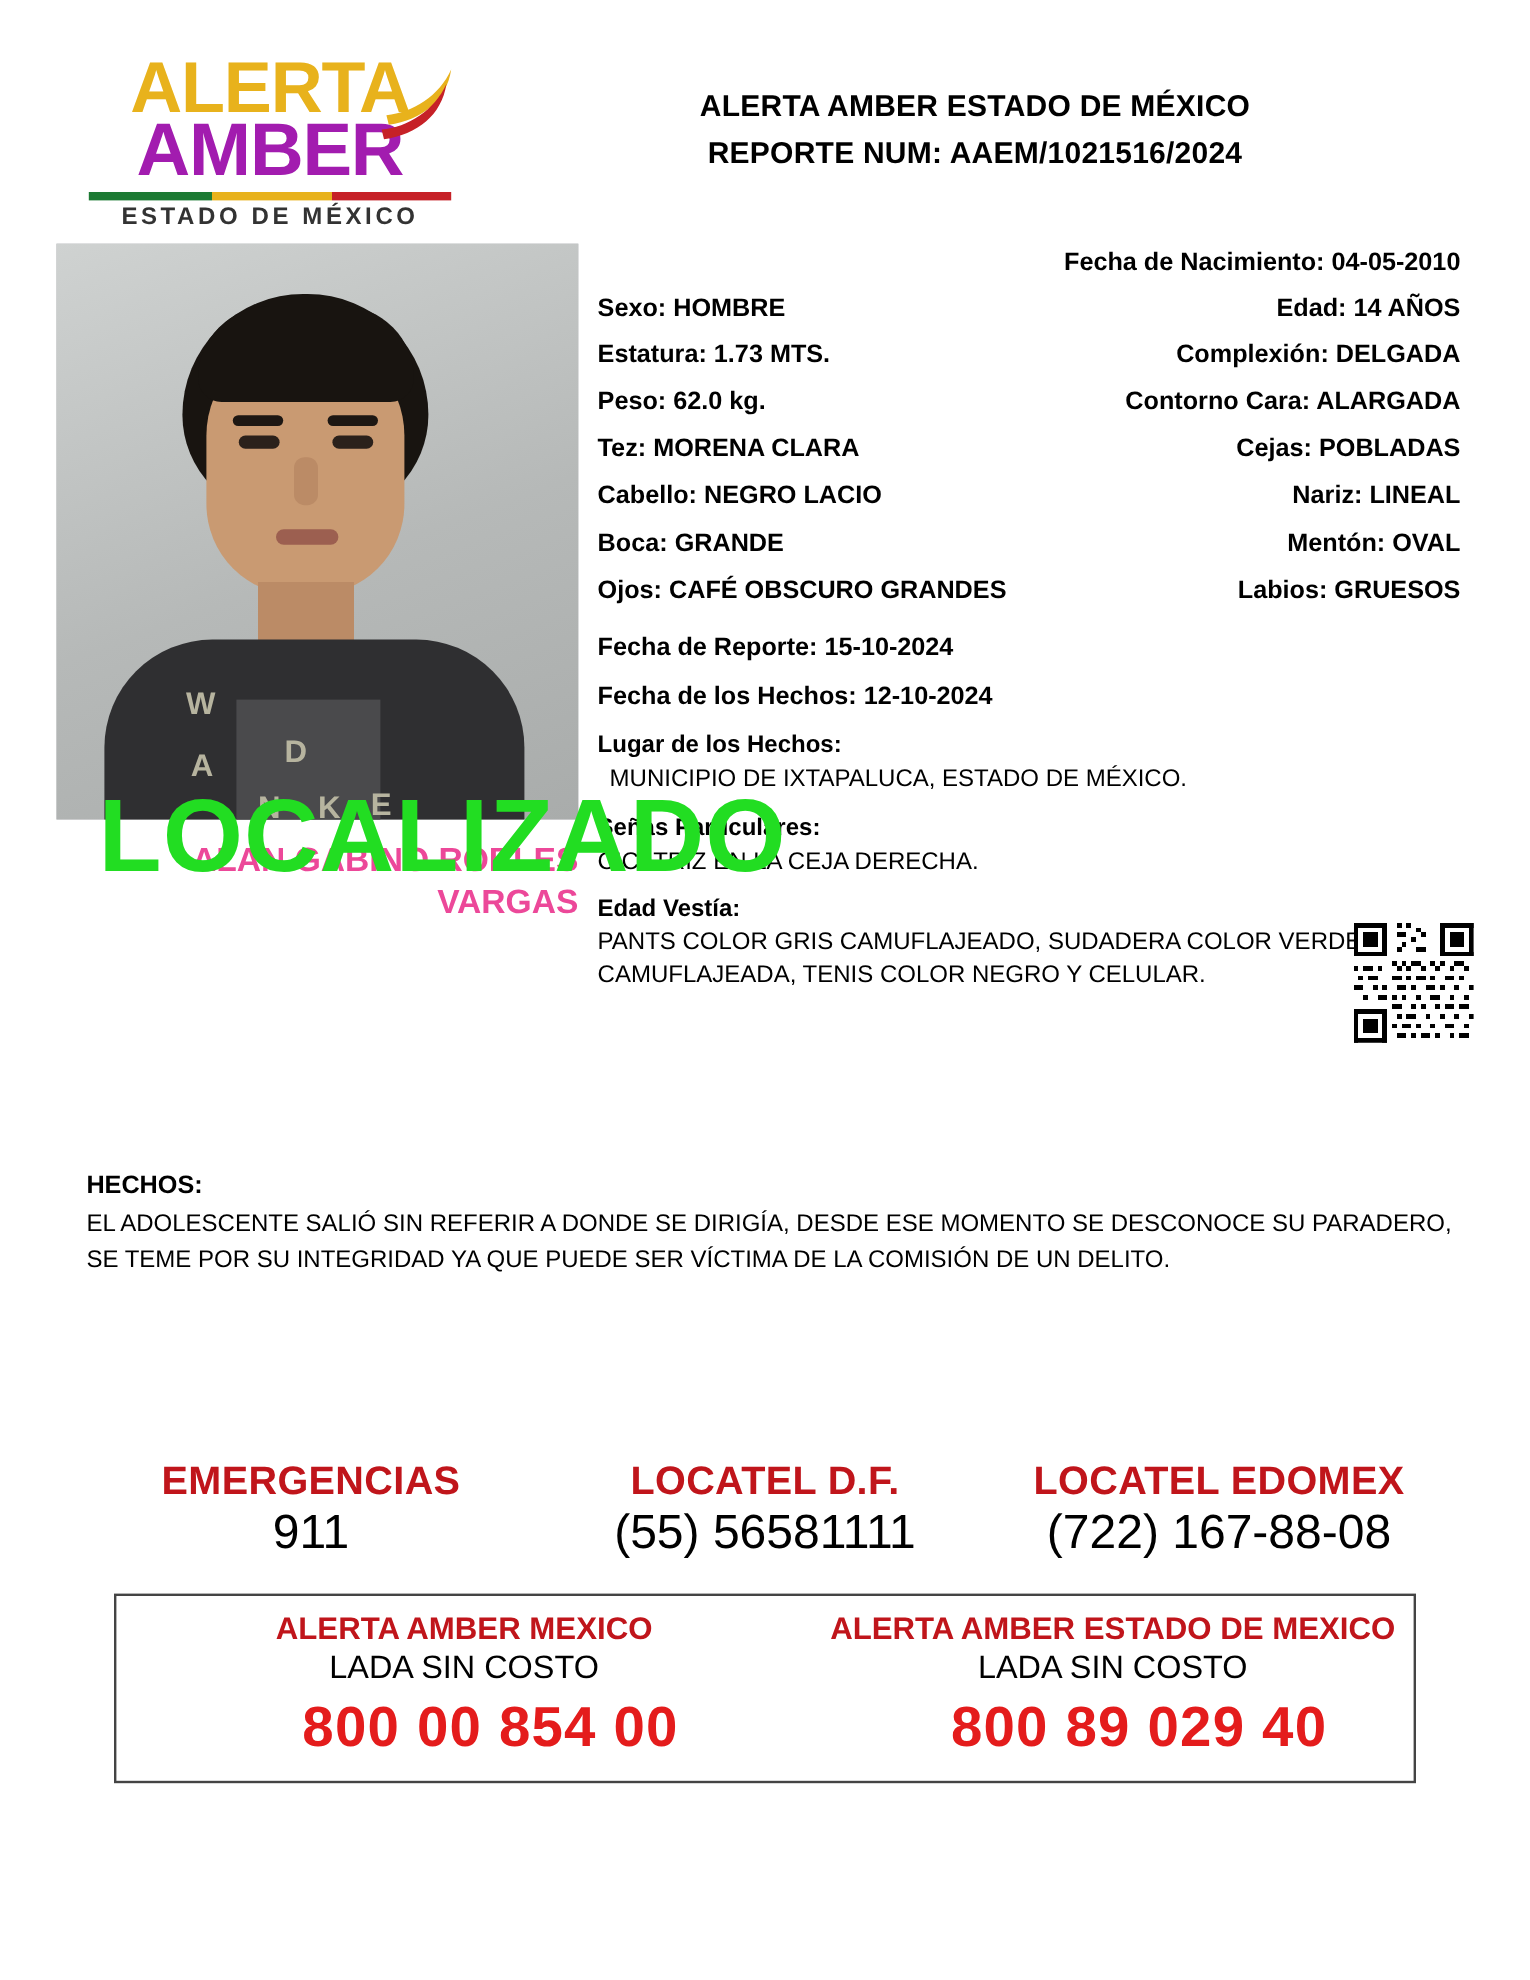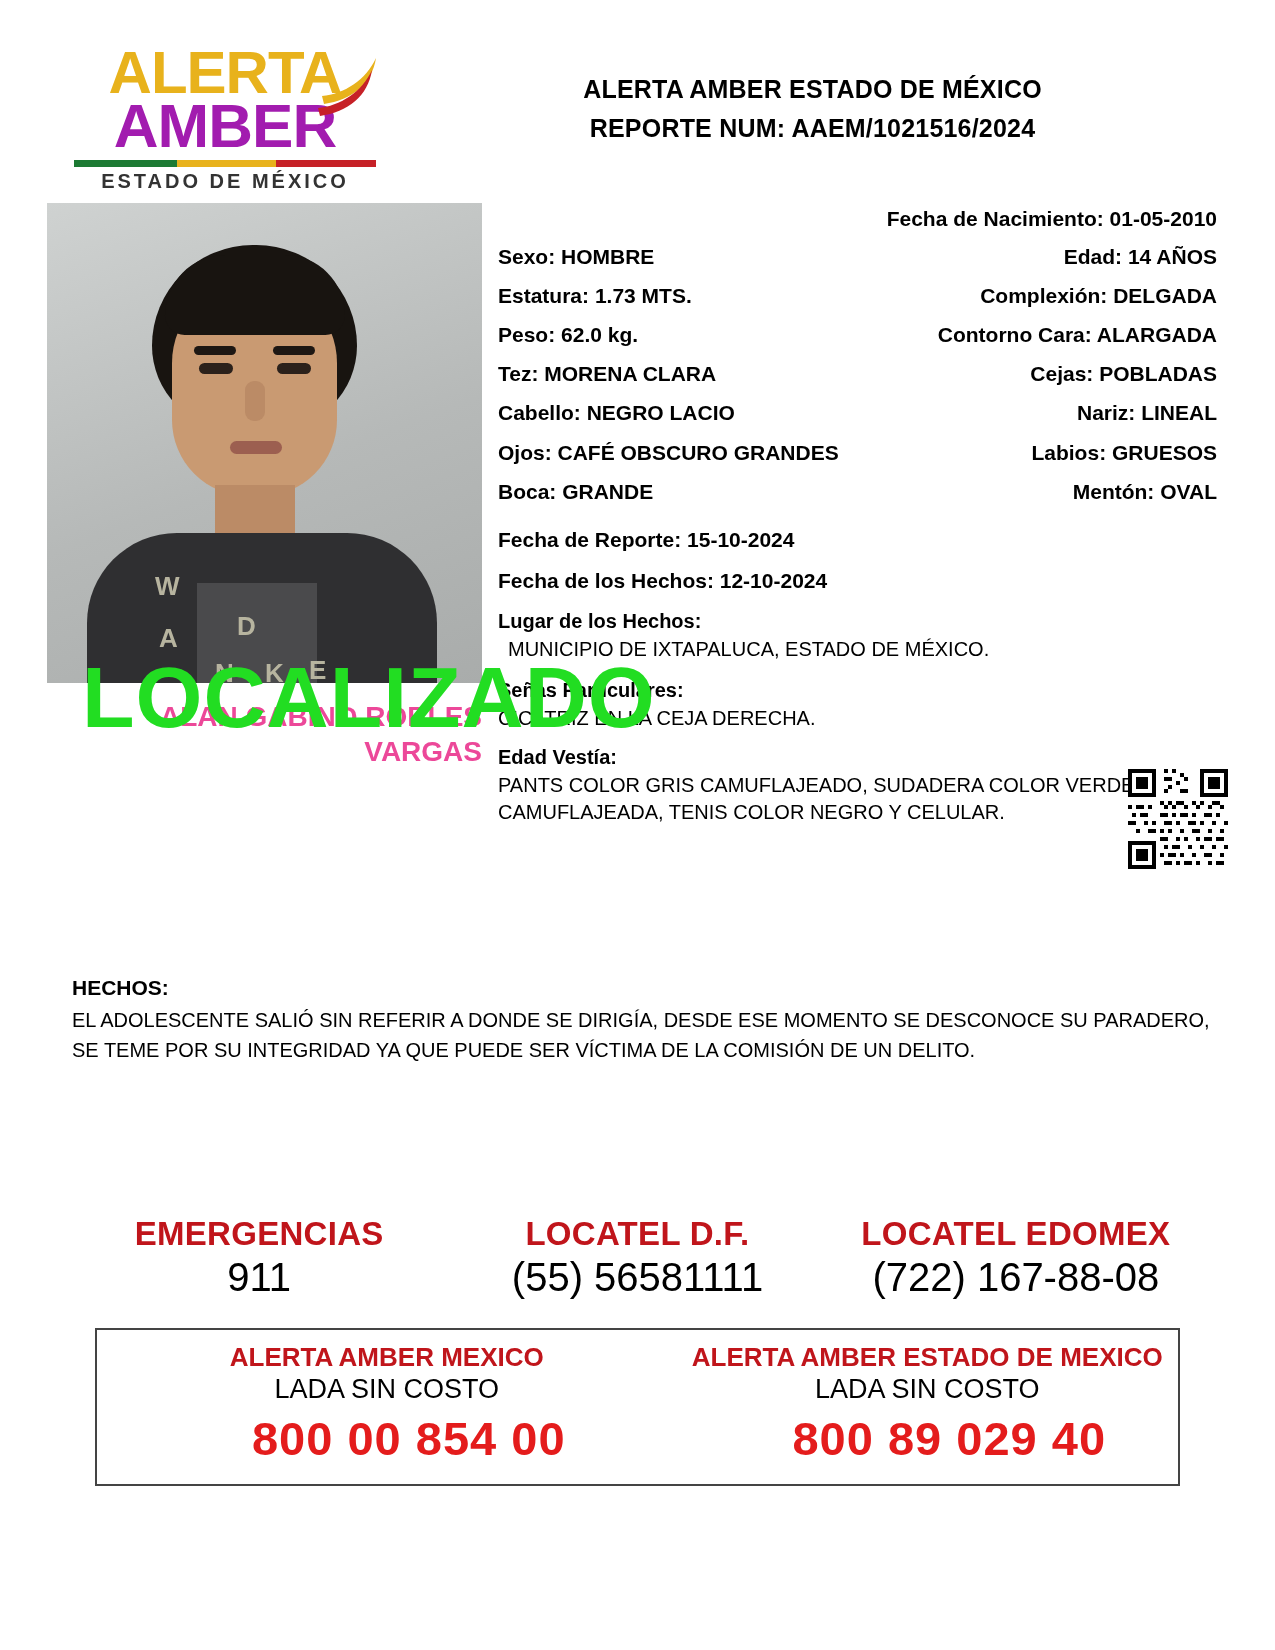--- a/index.html
+++ b/index.html
@@ -302,21 +302,21 @@
         <div class="ph-letter" style="left:218px; top:455px;">K</div>
         <div class="ph-letter" style="left:262px; top:452px;">E</div>
       </div>
       <div class="person-name">ALAN GABINO ROBLES VARGAS</div>
     </div>
 
     <div class="right-col">
 
       <div class="dob-line">
         <span>Fecha de Nacimiento:</span>
-        <span>01-05-2010</span>
+        <span>04-05-2010</span>
       </div>
 
       <div class="frow">
         <div class="f-left"><span class="lbl">Sexo:</span> <span class="val">HOMBRE</span></div>
         <div class="f-right"><span class="lbl">Edad:</span> <span class="val">14 AÑOS</span></div>
       </div>
       <div class="frow">
         <div class="f-left"><span class="lbl">Estatura:</span> <span class="val">1.73 MTS.</span></div>
         <div class="f-right"><span class="lbl">Complexión:</span> <span class="val">DELGADA</span></div>
       </div>
@@ -326,26 +326,26 @@
       </div>
       <div class="frow">
         <div class="f-left"><span class="lbl">Tez:</span> <span class="val">MORENA CLARA</span></div>
         <div class="f-right"><span class="lbl">Cejas:</span> <span class="val">POBLADAS</span></div>
       </div>
       <div class="frow">
         <div class="f-left"><span class="lbl">Cabello:</span> <span class="val">NEGRO LACIO</span></div>
         <div class="f-right"><span class="lbl">Nariz:</span> <span class="val">LINEAL</span></div>
       </div>
       <div class="frow">
+        <div class="f-left"><span class="lbl">Boca:</span> <span class="val">GRANDE</span></div>
+        <div class="f-right"><span class="lbl">Mentón:</span> <span class="val">OVAL</span></div>
+      </div>
+      <div class="frow">
         <div class="f-left"><span class="lbl">Ojos:</span> <span class="val">CAFÉ OBSCURO GRANDES</span></div>
         <div class="f-right"><span class="lbl">Labios:</span> <span class="val">GRUESOS</span></div>
-      </div>
-      <div class="frow">
-        <div class="f-left"><span class="lbl">Boca:</span> <span class="val">GRANDE</span></div>
-        <div class="f-right"><span class="lbl">Mentón:</span> <span class="val">OVAL</span></div>
       </div>
 
       <div class="dates">
         <div class="d">
           <span>Fecha de Reporte:</span>
           <span>15-10-2024</span>
         </div>
         <div class="d">
           <span>Fecha de los Hechos:</span>
           <span>12-10-2024</span>

